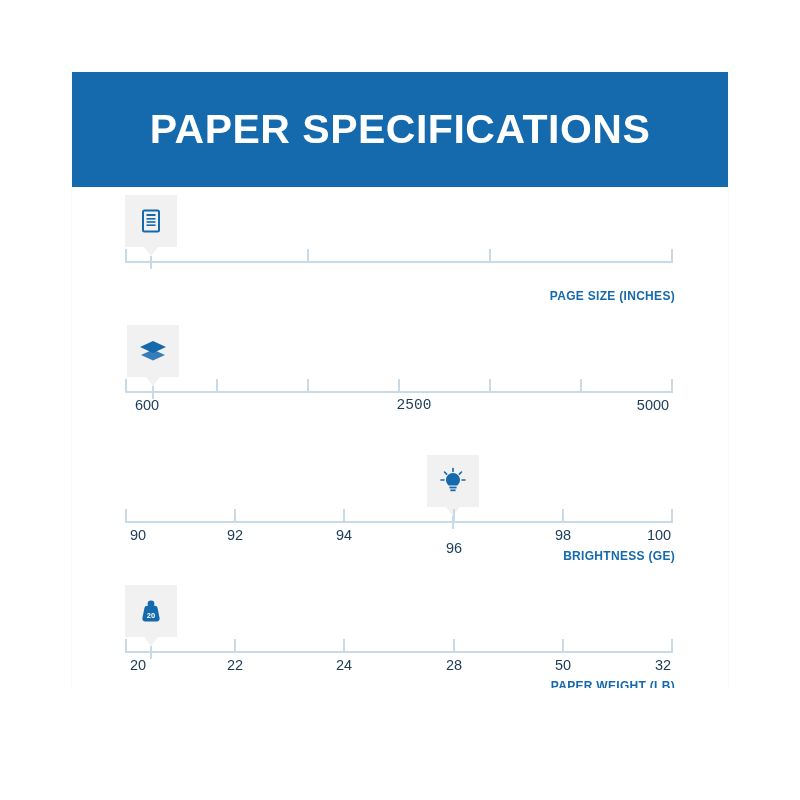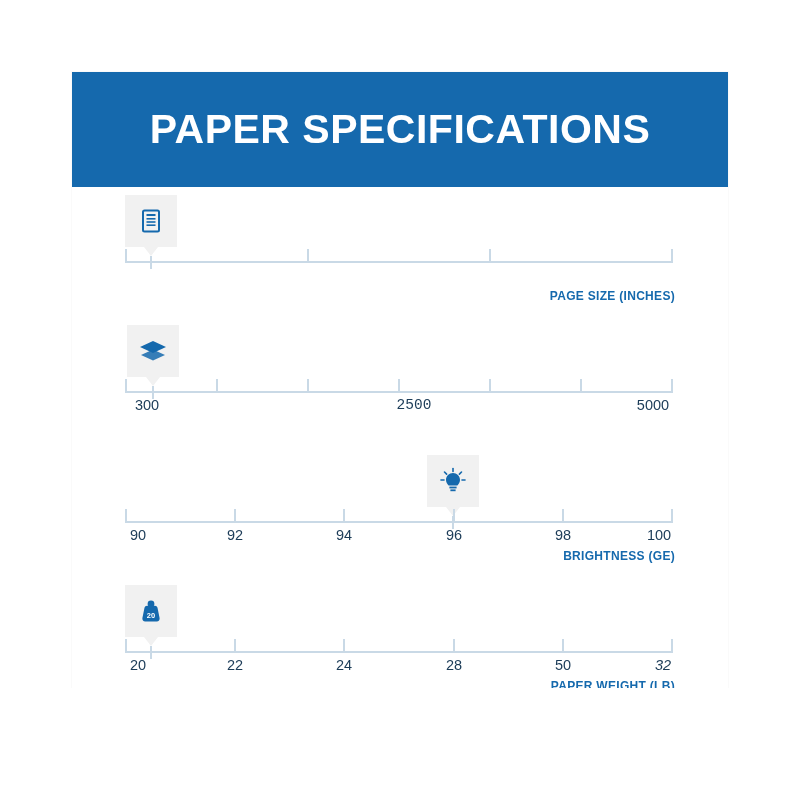--- a/index.html
+++ b/index.html
@@ -186,21 +186,21 @@
       <div class="tickwrap">
         <div class="tick" style="left:0px;"></div>
         <div class="tick" style="left:91px;"></div>
         <div class="tick" style="left:182px;"></div>
         <div class="tick" style="left:273px;"></div>
         <div class="tick" style="left:364px;"></div>
         <div class="tick" style="left:455px;"></div>
         <div class="tick" style="left:546px;"></div>
       </div>
       <div class="labels">
-        <div class="label" style="left:22px;">300</div>
+        <div class="label" style="left:22px;">600</div>
         <div class="label" style="left:289px;font-family:Liberation Mono, monospace;">2500</div>
         <div class="label" style="left:528px;">5000</div>
       </div>
     </div>
 
     <div class="spec" style="top:375px;">
       <div class="marker" style="left:381px;">
         <div class="marker-box">
           <span>
             <svg width="28" height="28" viewBox="0 0 28 28">
@@ -226,21 +226,21 @@
         <div class="tick" style="left:109px;"></div>
         <div class="tick" style="left:218px;"></div>
         <div class="tick" style="left:328px;"></div>
         <div class="tick" style="left:437px;"></div>
         <div class="tick" style="left:546px;"></div>
       </div>
       <div class="labels">
         <div class="label" style="left:13px;">90</div>
         <div class="label" style="left:110px;">92</div>
         <div class="label" style="left:219px;">94</div>
-        <div class="label" style="left:329px;">96</div>
+        <div class="label" style="left:329px;margin-top:13px;">96</div>
         <div class="label" style="left:438px;">98</div>
         <div class="label" style="left:534px;">100</div>
       </div>
       <div class="axis-title">BRIGHTNESS (GE)</div>
     </div>
 
     <div class="spec" style="top:505px;">
       <div class="marker" style="left:79px;">
         <div class="marker-box">
           <span>
@@ -261,19 +261,19 @@
         <div class="tick" style="left:328px;"></div>
         <div class="tick" style="left:437px;"></div>
         <div class="tick" style="left:546px;"></div>
       </div>
       <div class="labels">
         <div class="label" style="left:13px;">20</div>
         <div class="label" style="left:110px;">22</div>
         <div class="label" style="left:219px;">24</div>
         <div class="label" style="left:329px;">28</div>
         <div class="label" style="left:438px;">50</div>
-        <div class="label" style="left:538px;font-style:italic;">32</div>
+        <div class="label" style="left:538px;">32</div>
       </div>
       <div class="axis-title">PAPER WEIGHT (LB)</div>
     </div>
 
   </div>
 </div>
 
 </body></html>

